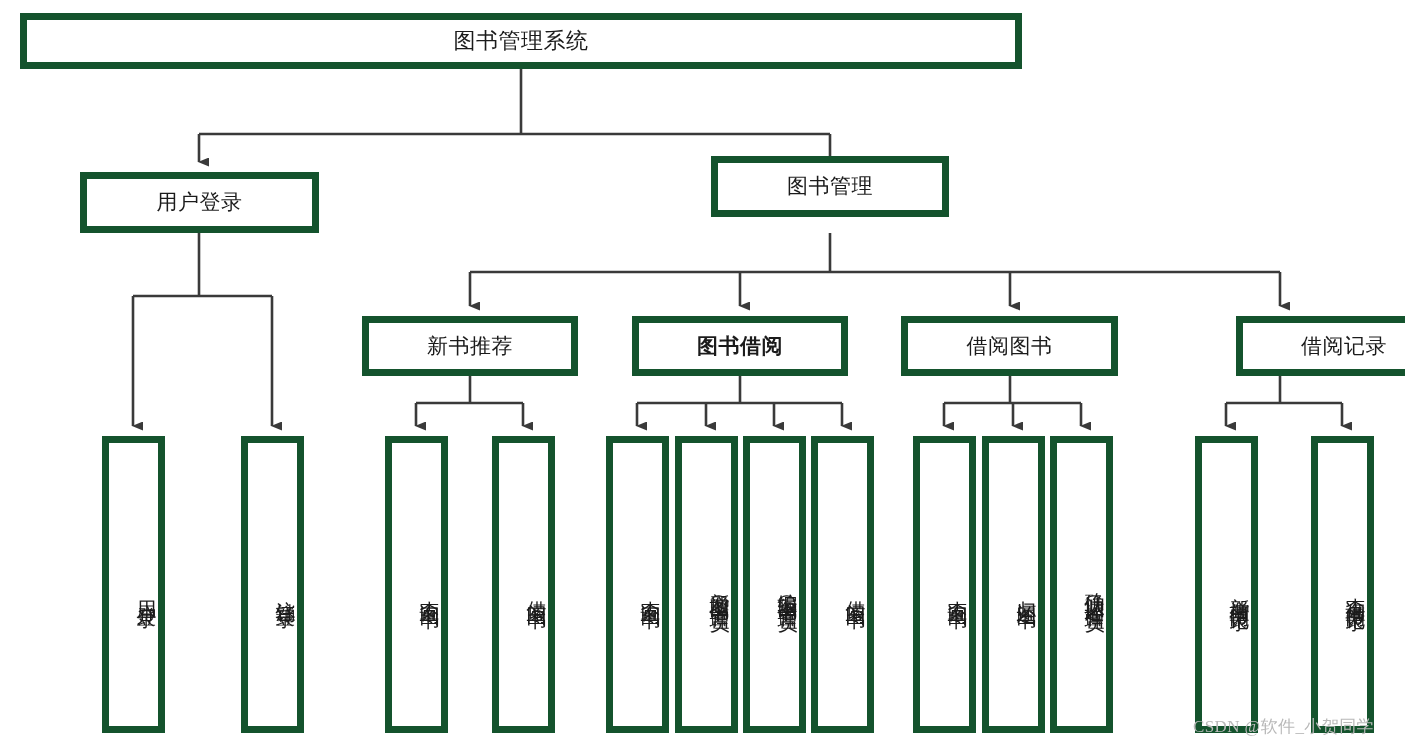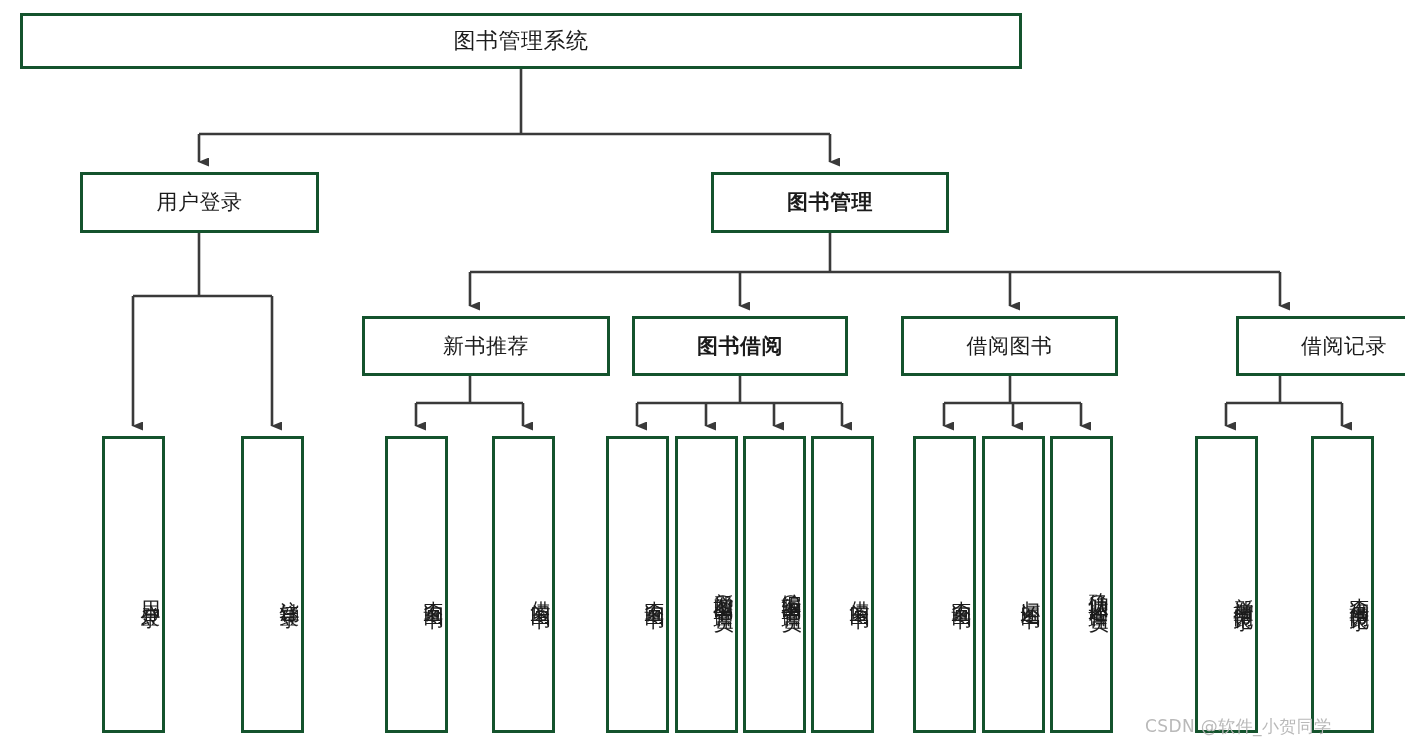--- a/index.html
+++ b/index.html
@@ -20,21 +20,21 @@
   #edges {
     position: absolute;
     left: 0;
     top: 0;
     width: 1405px;
     height: 747px;
   }
   .node {
     position: absolute;
     box-sizing: border-box;
-    border: 3px solid #14532d;
+    border: 7px solid #14532d;
     background: #ffffff;
     display: flex;
     align-items: center;
     justify-content: center;
     color: #1b1b1b;
     font-size: 21px;
     line-height: 1.18;
     letter-spacing: 0.5px;
     text-align: center;
     z-index: 2;
@@ -46,27 +46,28 @@
     letter-spacing: 3px;
     padding-top: 12px;
     align-items: flex-start;
     justify-content: center;
   }
   .node.root {
     font-size: 22px;
   }
   .watermark {
     position: absolute;
-    left: 1145px;
+    left: 1193px;
     top: 715px;
     font-size: 17px;
     color: #b9b9b9;
     letter-spacing: 0.4px;
     white-space: nowrap;
     z-index: 3;
+    font-family: Liberation Serif, serif;
   }
 </style>
 </head>
 <body>
 
 <div id="canvas">
 
   <svg id="edges" viewBox="0 0 1405 747" xmlns="http://www.w3.org/2000/svg">
     <defs>
       <marker id="arrow" markerWidth="9" markerHeight="11" refX="4.5" refY="10" orient="auto" markerUnits="userSpaceOnUse">
@@ -117,25 +118,25 @@
     </g>
   </svg>
 
   <div class="node root" style="left:20px; top:13px; width:1002px; height:56px;">
     <span>图书管理系统</span>
   </div>
 
   <div class="node" style="left:80px; top:172px; width:239px; height:61px;">
     <span>用户登录</span>
   </div>
-  <div class="node" style="left:711px; top:172px; width:238px; height:61px;font-weight:bold;">
+  <div class="node" style="left:711px; top:156px; width:238px; height:61px;">
     <span>图书管理</span>
   </div>
 
-  <div class="node" style="left:362px; top:316px; width:248px; height:60px;">
+  <div class="node" style="left:362px; top:316px; width:216px; height:60px;">
     <span>新书推荐</span>
   </div>
   <div class="node" style="left:632px; top:316px; width:216px; height:60px;font-weight:bold;">
     <span>图书借阅</span>
   </div>
   <div class="node" style="left:901px; top:316px; width:217px; height:60px;">
     <span>借阅图书</span>
   </div>
   <div class="node" style="left:1236px; top:316px; width:216px; height:60px;">
     <span>借阅记录</span>

